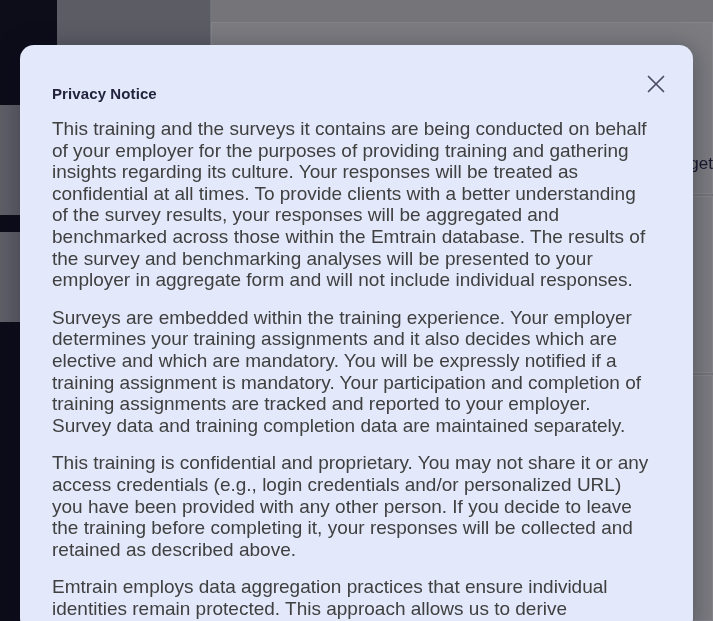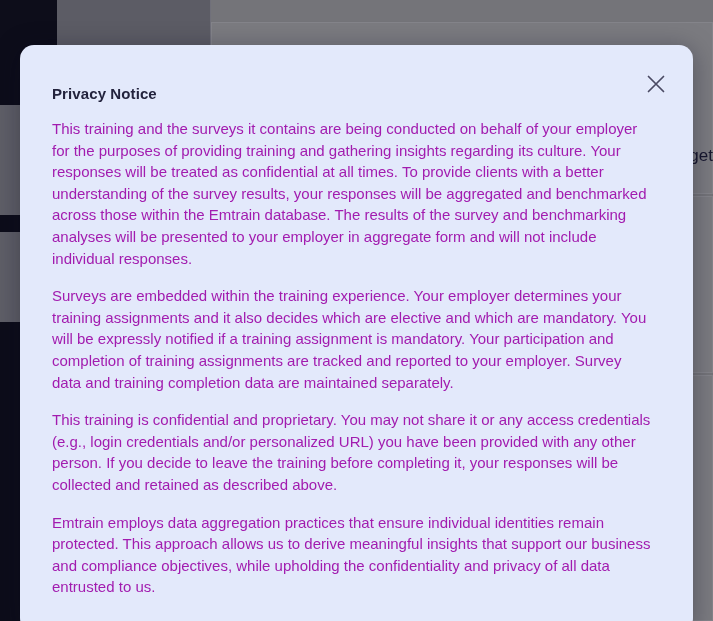--- a/index.html
+++ b/index.html
@@ -83,21 +83,21 @@
   .bg-card-3 { left: 0px;  top: 375px; right: 0; bottom: 0; }
 
   .bg-text-snippet {
     position: absolute;
     color: #17172e;
     font-family: "Liberation Sans", sans-serif;
     white-space: nowrap;
   }
   .bg-snippet-get {
     right: 0px;
-    top: 146px;
+    top: 154px;
     font-size: 17px;
     font-weight: 400;
   }
   .bg-snippet-hurry {
     left: 84px;
     top: 586px;
     font-size: 20px;
     font-weight: 700;
     letter-spacing: .2px;
   }
@@ -147,23 +147,23 @@
   .modal-title {
     margin: 0 0 16px 0;
     font-size: 15px;
     font-weight: 700;
     color: #23233d;
     letter-spacing: .1px;
   }
 
   .modal-p {
     margin: 0 0 16px 0;
-    font-size: 15px;
+    font-size: 19px;
     line-height: 21.6px;
-    color: #a21caf;
+    color: #404040;
     max-width: 600px;
   }
   .modal-p:last-of-type { margin-bottom: 0; }
 
   .modal-footer {
     margin-top: 42px;
     text-align: right;
     font-size: 12px;
     color: #3c3c59;
   }

